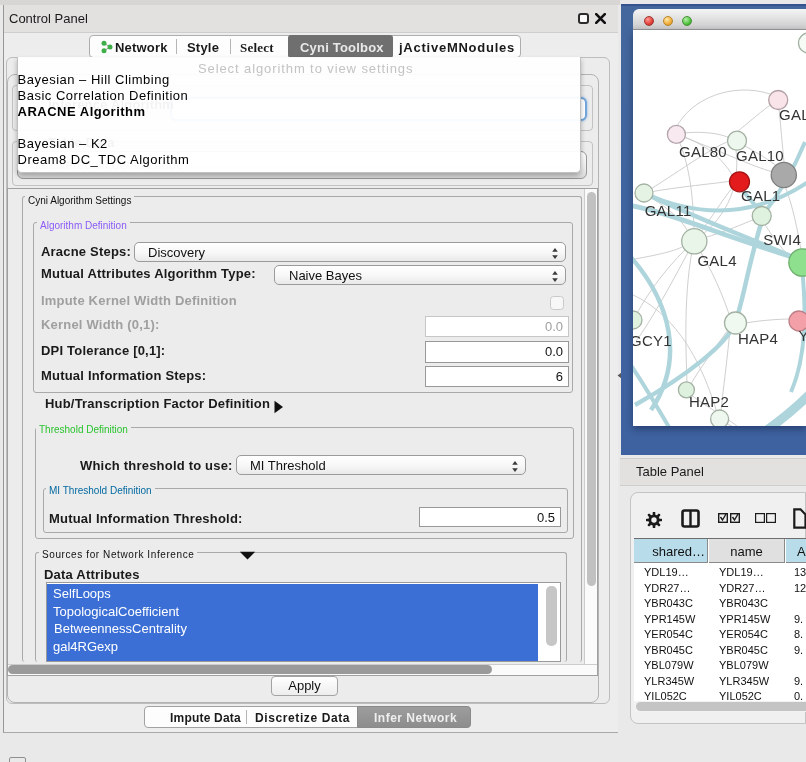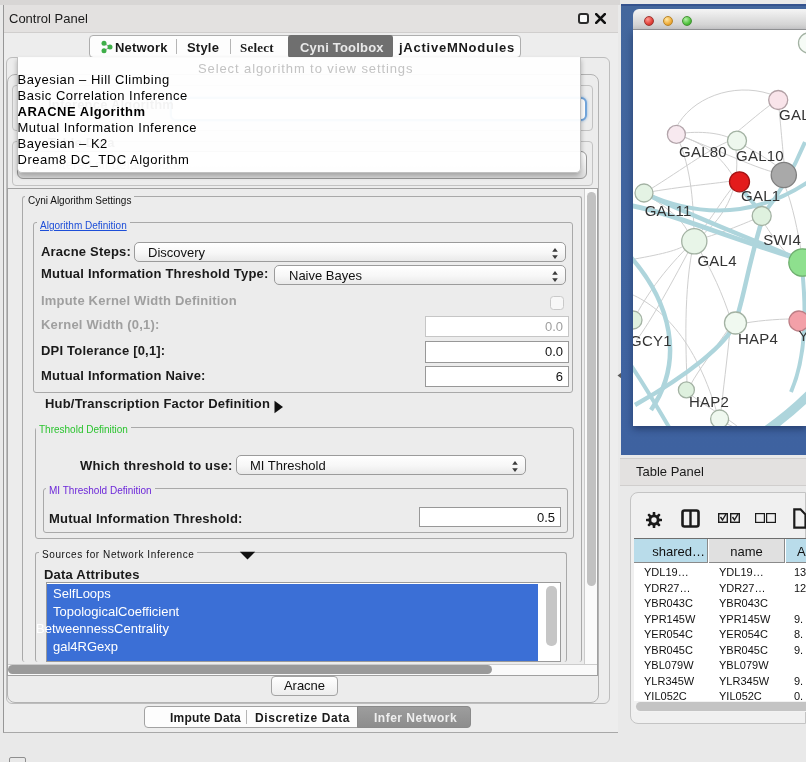--- a/index.html
+++ b/index.html
@@ -47,95 +47,95 @@
   <div class="abs" style="left:12px;top:141px;width:581px;height:45px;border:1px solid #c2c2c2;border-radius:4px;"></div>
   <div class="abs" style="left:17px;top:151px;width:570px;height:28px;border:1px solid #979797;border-radius:6px;background:linear-gradient(#ffffff,#ebebeb 65%,#d9d9d9);"></div>
   <div class="txt" style="left:31px;top:157px;color:#8a8a8a;">galFiltered.sif default node</div>
 
   <div class="abs" style="left:7px;top:188px;width:591px;height:488px;border:1px solid #a0a0a0;background:#ececec;"></div>
 
   <div class="gbox" style="left:22px;top:196px;width:560px;height:466px;border-bottom:none;"></div>
   <div class="gt" style="left:25px;top:193px;">Cyni Algorithm Settings</div>
 
   <div class="gbox" style="left:33px;top:222px;width:540px;height:171px;"></div>
-  <div class="gt" style="left:37px;top:218px;color:#1d4ed8;text-decoration:underline;">Algorithm Definition</div>
+  <div class="gt" style="left:37px;top:218px;color:#8b5cf6;">Algorithm Definition</div>
 
   <div class="lbl" style="left:41px;top:244px;">Aracne Steps:</div>
   <div class="combo" style="left:134px;top:242px;width:432px;">
     <span class="ct" style="left:13px;">Discovery</span>
     <svg class="arr" viewBox="0 0 6 11">
         <path d="M3 0 L5.8 3.8 L0.2 3.8 Z" fill="#3a3a3a"></path>
         <path d="M3 11 L5.8 7.2 L0.2 7.2 Z" fill="#3a3a3a"></path>
       </svg>
   </div>
 
-  <div class="lbl" style="left:41px;top:266px;">Mutual Information Threshold Type:</div>
+  <div class="lbl" style="left:41px;top:266px;">Mutual Attributes Algorithm Type:</div>
   <div class="combo" style="left:274px;top:265px;width:292px;">
     <span class="ct" style="left:14px;">Naive Bayes</span>
     <svg class="arr" viewBox="0 0 6 11">
         <path d="M3 0 L5.8 3.8 L0.2 3.8 Z" fill="#3a3a3a"></path>
         <path d="M3 11 L5.8 7.2 L0.2 7.2 Z" fill="#3a3a3a"></path>
       </svg>
   </div>
 
   <div class="lbl dis" style="left:41px;top:293px;">Impute Kernel Width Definition</div>
   <div class="abs" style="left:550px;top:296px;width:14px;height:14px;border:1px solid #c9c9c9;border-radius:3.5px;background:#f7f7f7;"></div>
 
   <div class="lbl dis" style="left:41px;top:317px;">Kernel Width (0,1):</div>
   <div class="tfield dis" style="left:425px;top:316px;width:144px;height:21px;">0.0</div>
 
   <div class="lbl" style="left:41px;top:343px;">DPI Tolerance [0,1]:</div>
   <div class="tfield" style="left:425px;top:341px;width:144px;height:22px;">0.0</div>
 
-  <div class="lbl" style="left:41px;top:368px;">Mutual Information Naive:</div>
+  <div class="lbl" style="left:41px;top:368px;">Mutual Information Steps:</div>
   <div class="tfield" style="left:425px;top:366px;width:144px;height:21px;">6</div>
 
   <div class="lbl" style="left:45px;top:396px;">Hub/Transcription Factor Definition</div>
   <svg class="abs" style="left:273px;top:400px;" width="11" height="14" viewBox="0 0 11 14">
       <path d="M1.5 0.8 L10 7 L1.5 13.2 Z" fill="#111"></path>
     </svg>
 
   <div class="gbox" style="left:35px;top:427px;width:539px;height:112px;"></div>
   <div class="gt" style="left:36px;top:422px;color:#2bc32f;">Threshold Definition</div>
 
   <div class="lbl" style="left:80px;top:458px;">Which threshold to use:</div>
   <div class="combo" style="left:236px;top:455px;width:290px;">
     <span class="ct" style="left:13px;">MI Threshold</span>
     <svg class="arr" viewBox="0 0 6 11">
         <path d="M3 0 L5.8 3.8 L0.2 3.8 Z" fill="#3a3a3a"></path>
         <path d="M3 11 L5.8 7.2 L0.2 7.2 Z" fill="#3a3a3a"></path>
       </svg>
   </div>
 
   <div class="gbox" style="left:43px;top:488px;width:525px;height:45px;"></div>
-  <div class="gt" style="left:46px;top:483px;color:#6d28d9;">MI Threshold Definition</div>
+  <div class="gt" style="left:46px;top:483px;color:#0369a1;">MI Threshold Definition</div>
   <div class="lbl" style="left:49px;top:511px;">Mutual Information Threshold:</div>
   <div class="tfield" style="left:419px;top:507px;width:142px;">0.5</div>
 
   <div class="gbox" style="left:35px;top:552px;width:532px;height:110px;border-bottom:none;"></div>
   <div class="gt" style="left:39px;top:547px;letter-spacing:0.6px;">Sources for Network Inference</div>
   <svg class="abs" style="left:239px;top:551px;" width="17" height="9" viewBox="0 0 17 9">
       <path d="M0.8 0.8 L16.2 0.8 L8.5 8.6 Z" fill="#111"></path>
     </svg>
   <div class="lbl" style="left:44px;top:567px;">Data Attributes</div>
 
   <div class="abs" style="left:46px;top:582px;width:515px;height:80px;background:#fff;border:1px solid #9a9a9a;"></div>
   <div class="abs" style="left:47px;top:584px;width:491px;height:77px;background:#3b6fd6;"></div>
   <div class="txt" style="left:53px;top:586px;color:#fff;">SelfLoops</div>
   <div class="txt" style="left:53px;top:604px;color:#fff;">TopologicalCoefficient</div>
-  <div class="txt" style="left:36px;top:621px;color:#fff;">BetweennessCentrality</div>
+  <div class="txt" style="left:54px;top:621px;color:#fff;">BetweennessCentrality</div>
   <div class="txt" style="left:53px;top:639px;color:#fff;">gal4RGexp</div>
   <div class="abs" style="left:546px;top:586px;width:11px;height:60px;background:#c6c6c6;border-radius:5px;"></div>
 
   <div class="abs" style="left:584px;top:189px;width:13px;height:486px;background:#fafafa;border-left:1px solid #cccccc;"></div>
   <div class="abs" style="left:586.5px;top:192px;width:9px;height:394px;background:#c1c1c1;border-radius:5px;"></div>
   <div class="abs" style="left:8px;top:664px;width:589px;height:11px;background:#fafafa;border-top:1px solid #cccccc;"></div>
   <div class="abs" style="left:8px;top:665px;width:484px;height:9px;background:#9a9a9a;border-radius:4.5px;"></div>
 
-  <div class="abs" style="left:271px;top:676px;width:67px;height:20px;border:1px solid #a3a3a3;border-radius:4px;background:linear-gradient(#ffffff,#ededed);text-align:center;line-height:18px;font-size:13px;color:#111;">Aracne</div>
+  <div class="abs" style="left:271px;top:676px;width:67px;height:20px;border:1px solid #a3a3a3;border-radius:4px;background:linear-gradient(#ffffff,#ededed);text-align:center;line-height:18px;font-size:13px;color:#111;">Apply</div>
 
   <div class="abs" style="left:144px;top:706px;width:327px;height:22px;background:#fdfdfd;border:1px solid #a2a2a2;border-radius:4px;"></div>
   <div class="lbl" style="left:170px;top:711px;font-size:12px;">Impute Data</div>
   <div class="abs" style="left:246px;top:710px;width:1px;height:14px;background:#b5b5b5;"></div>
   <div class="lbl" style="left:255px;top:711px;font-size:12px;letter-spacing:0.6px;">Discretize Data</div>
   <div class="abs" style="left:357px;top:706px;width:114px;height:22px;background:linear-gradient(#9d9d9d,#8d8d8d);border:1px solid #8a8a8a;border-radius:0 4px 4px 0;"></div>
   <div class="lbl" style="left:374px;top:711px;color:#efefef;font-size:12px;letter-spacing:0.5px;">Infer Network</div>
 
   <div class="abs" style="left:89px;top:35px;width:432px;height:23px;background:#fdfdfd;border:1px solid #aeaeae;border-radius:4px;"></div>
   <svg class="abs" style="left:100px;top:40px;" width="14" height="14" viewBox="0 0 14 14">
@@ -153,23 +153,22 @@
   <div class="abs" style="left:288px;top:35px;width:105px;height:23px;background:#6f6f6f;border-radius:3px;"></div>
   <div class="lbl" style="left:300px;top:40px;color:#e9e9e9;">Cyni Toolbox</div>
   <div class="lbl" style="left:399px;top:40px;letter-spacing:0.75px;">jActiveMNodules</div>
 
   <div class="lbl" style="left:48px;top:97px;">Inference Algorithm</div>
   <div class="lbl" style="left:48px;top:135px;">Table Data</div>
 
   <div class="abs" style="left:17px;top:57px;width:564px;height:116px;background:rgba(255,255,255,0.95);border:1px solid #c0c0c0;border-top:none;border-radius:0 0 5px 5px;box-shadow:0 3px 5px rgba(0,0,0,0.28);"></div>
   <div class="txt" style="left:198px;top:60.5px;color:#c3c3c3;letter-spacing:0.9px;">Select algorithm to view settings</div>
   <div class="it" style="top:72.4px;">Bayesian – Hill Climbing</div>
-  <div class="it" style="top:88.4px;">Basic Correlation Inference</div>
+  <div class="it" style="top:88.4px;">Basic Correlation Definition</div>
   <div class="it" style="top:104.4px;font-weight:bold;">ARACNE Algorithm</div>
-  <div class="it" style="top:120.4px;">Mutual Information Inference</div>
   <div class="it" style="top:136.1px;">Bayesian – K2</div>
   <div class="it" style="top:152.1px;">Dream8 DC_TDC Algorithm</div>
 
   <div class="abs" style="left:621px;top:4px;width:185px;height:451px;background:linear-gradient(#44679d,#40649f 40%,#3e62a0);border-top:2px solid #35538e;"></div>
   <div class="abs" style="left:633px;top:9px;width:173px;height:21px;border-radius:6px 0 0 0;background:linear-gradient(#f5f5f5,#cbcbcb);border-bottom:1px solid #9a9a9a;">
     <div class="light" style="left:11px;top:7px;background:radial-gradient(circle at 35% 30%,#ff9a93,#e3423a 60%,#b32a24);border:0.5px solid #9e3530;"></div>
     <div class="light" style="left:30px;top:7px;background:radial-gradient(circle at 35% 30%,#ffe9a8,#f0ad3a 60%,#c8861f);border:0.5px solid #b98527;"></div>
     <div class="light" style="left:49px;top:7px;background:radial-gradient(circle at 35% 30%,#b5f0a8,#51c33e 60%,#338a26);border:0.5px solid #459336;"></div>
   </div>
   <div class="abs" style="left:633px;top:30px;width:173px;height:396px;background:#fff;overflow:hidden;box-shadow:0 3px 7px rgba(10,20,50,0.45);">

